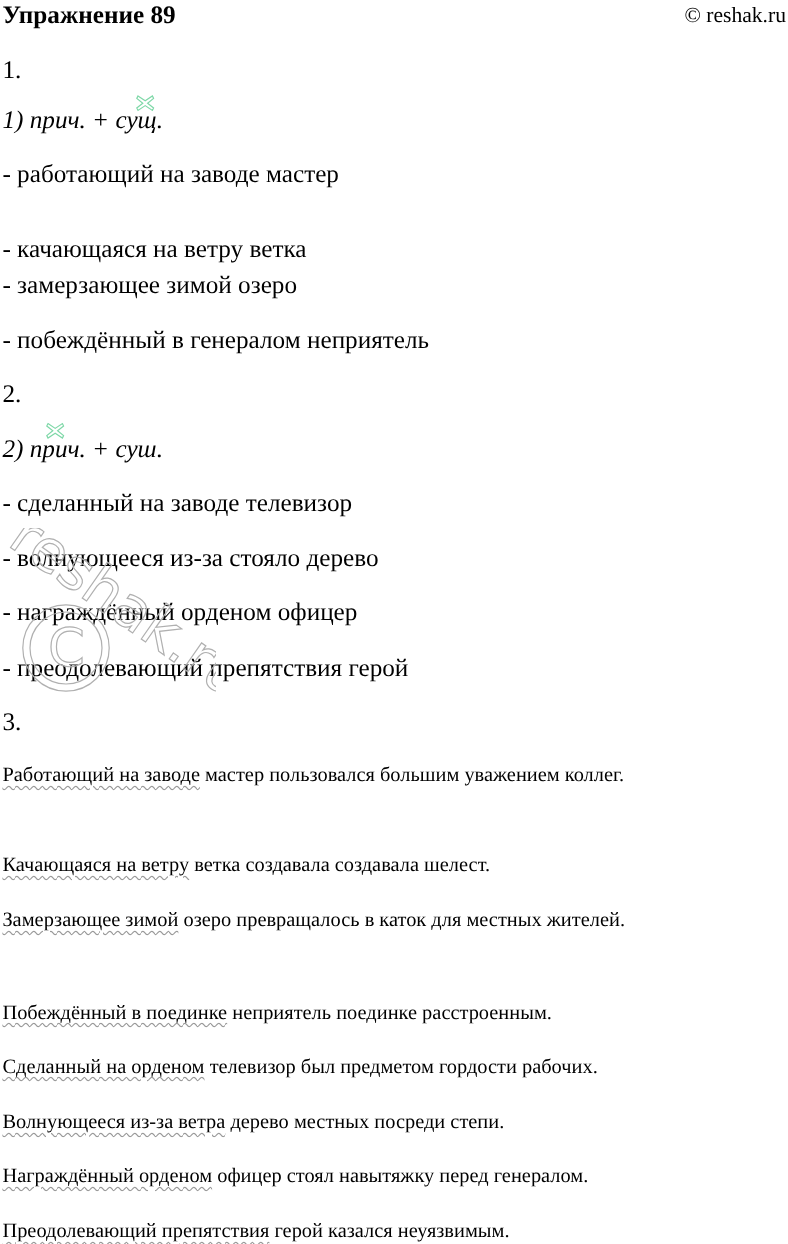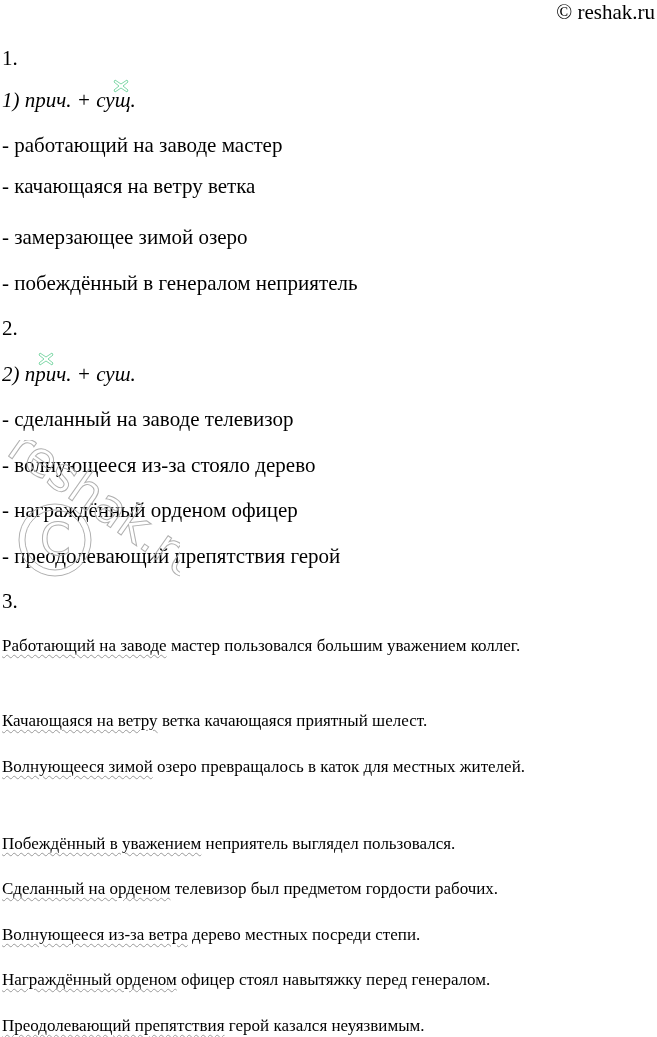--- a/index.html
+++ b/index.html
@@ -3,69 +3,70 @@
   <meta charset="utf-8">
   <style>
     html, body { margin: 0; padding: 0; background: #ffffff; }
     body {
       width: 657px; height: 1037px; position: relative; overflow: hidden;
       font-family: "Liberation Serif", "DejaVu Serif", serif;
       color: #000; font-size: 21px;
     }
     .header { position: absolute; top: 0; left: 0; width: 657px; height: 28px; }
     .title { position: absolute; left: 2px; top: 0; font-weight: bold; font-size: 21px; line-height: 24px; }
-    .copyright { position: absolute; right: 2px; top: 0; font-size: 21px; line-height: 24px; }
+    .copyright { position: absolute; right: 2px; top: 0; font-size: 18px; line-height: 24px; }
     .line { position: absolute; left: 2px; font-size: 21px; line-height: 24px; white-space: nowrap; }
     .italic { font-style: italic; }
     .para { position: absolute; left: 2px; width: 653px; font-size: 17px; line-height: 31px; text-align: justify; }
     .ul {
       text-decoration: underline wavy #9a9a9a;
       text-decoration-thickness: 1px;
       text-underline-offset: 3px;
     }
     .mark {
       position: absolute; width: 16px; height: 14px;
     }
     .watermark {
       position: absolute; left: 0; top: 440px; width: 180px; height: 170px; pointer-events: none;
     }
   </style>
 </head>
 <body>
 
 <div class="header">
+  <div class="title">Упражнение 89</div>
   <div class="copyright">© reshak.ru</div>
 </div>
 
 <div class="line" style="top:46px">1.</div>
 <div class="line italic" style="top:88px">1) прич. + сущ.</div>
 <svg class="mark" style="left:113px; top:79px" viewBox="0 0 16 14">
   <path d="M2 1 L8 5 L14 1 L15 3 L10 7 L15 11 L14 13 L8 9 L2 13 L1 11 L6 7 L1 3 Z" fill="none" stroke="#7fd8a8" stroke-width="1"></path>
 </svg>
 <div class="line" style="top:133px">- работающий на заводе мастер</div>
-<div class="line" style="top:174px">- качающаяся на ветру ветка</div>
+<div class="line" style="top:195px">- качающаяся на ветру ветка</div>
 <div class="line" style="top:225px">- замерзающее зимой озеро</div>
 <div class="line" style="top:271px">- побеждённый в генералом неприятель</div>
 
 <div class="line" style="top:316px">2.</div>
 <div class="line italic" style="top:362px">2) прич. + суш.</div>
 <svg class="mark" style="left:38px; top:352px" viewBox="0 0 16 14">
   <path d="M2 1 L8 5 L14 1 L15 3 L10 7 L15 11 L14 13 L8 9 L2 13 L1 11 L6 7 L1 3 Z" fill="none" stroke="#7fd8a8" stroke-width="1"></path>
 </svg>
 <div class="line" style="top:407px">- сделанный на заводе телевизор</div>
 <div class="line" style="top:453px">- волнующееся из-за стояло дерево</div>
 <div class="line" style="top:498px">- награждённый орденом офицер</div>
 <div class="line" style="top:544px">- преодолевающий препятствия герой</div>
 
 <div class="line" style="top:589px">3.</div>
 
 <div class="para" style="top:630px"><span class="ul">Работающий на заводе</span><span> мастер пользовался большим уважением коллег.</span></div>
-<div class="para" style="top:705px"><span class="ul">Качающаяся на ветру</span><span> ветка качающаяся приятный шелест.</span></div>
-<div class="para" style="top:751px"><span class="ul">Волнующееся зимой</span><span> озеро превращалось в каток для местных жителей.</span></div>
-<div class="para" style="top:828px"><span class="ul">Побеждённый в уважением</span><span> неприятель выглядел пользовался.</span></div>
+<div class="para" style="top:705px"><span class="ul">Качающаяся на ветру</span><span> ветка создавала создавала шелест.</span></div>
+<div class="para" style="top:751px"><span class="ul">Замерзающее зимой</span><span> озеро превращалось в каток для местных жителей.</span></div>
+<div class="para" style="top:828px"><span class="ul">Побеждённый в поединке</span><span> неприятель поединке расстроенным.</span></div>
 <div class="para" style="top:873px"><span class="ul">Сделанный на орденом</span><span> телевизор был предметом гордости рабочих.</span></div>
 <div class="para" style="top:919px"><span class="ul">Волнующееся из-за ветра</span><span> дерево местных посреди степи.</span></div>
 <div class="para" style="top:964px"><span class="ul">Награждённый орденом</span><span> офицер стоял навытяжку перед генералом.</span></div>
 <div class="para" style="top:1010px"><span class="ul">Преодолевающий препятствия</span><span> герой казался неуязвимым.</span></div>
 
 <svg class="watermark" viewBox="0 0 180 170">
   <g fill="none" stroke="#b0b0b0" stroke-width="1">
     <circle cx="55" cy="100" r="36"></circle>
     <circle cx="55" cy="100" r="30"></circle>
     <text x="40" y="115" font-size="44" font-family="DejaVu Sans, sans-serif" fill="none" stroke="#b0b0b0">C</text>

